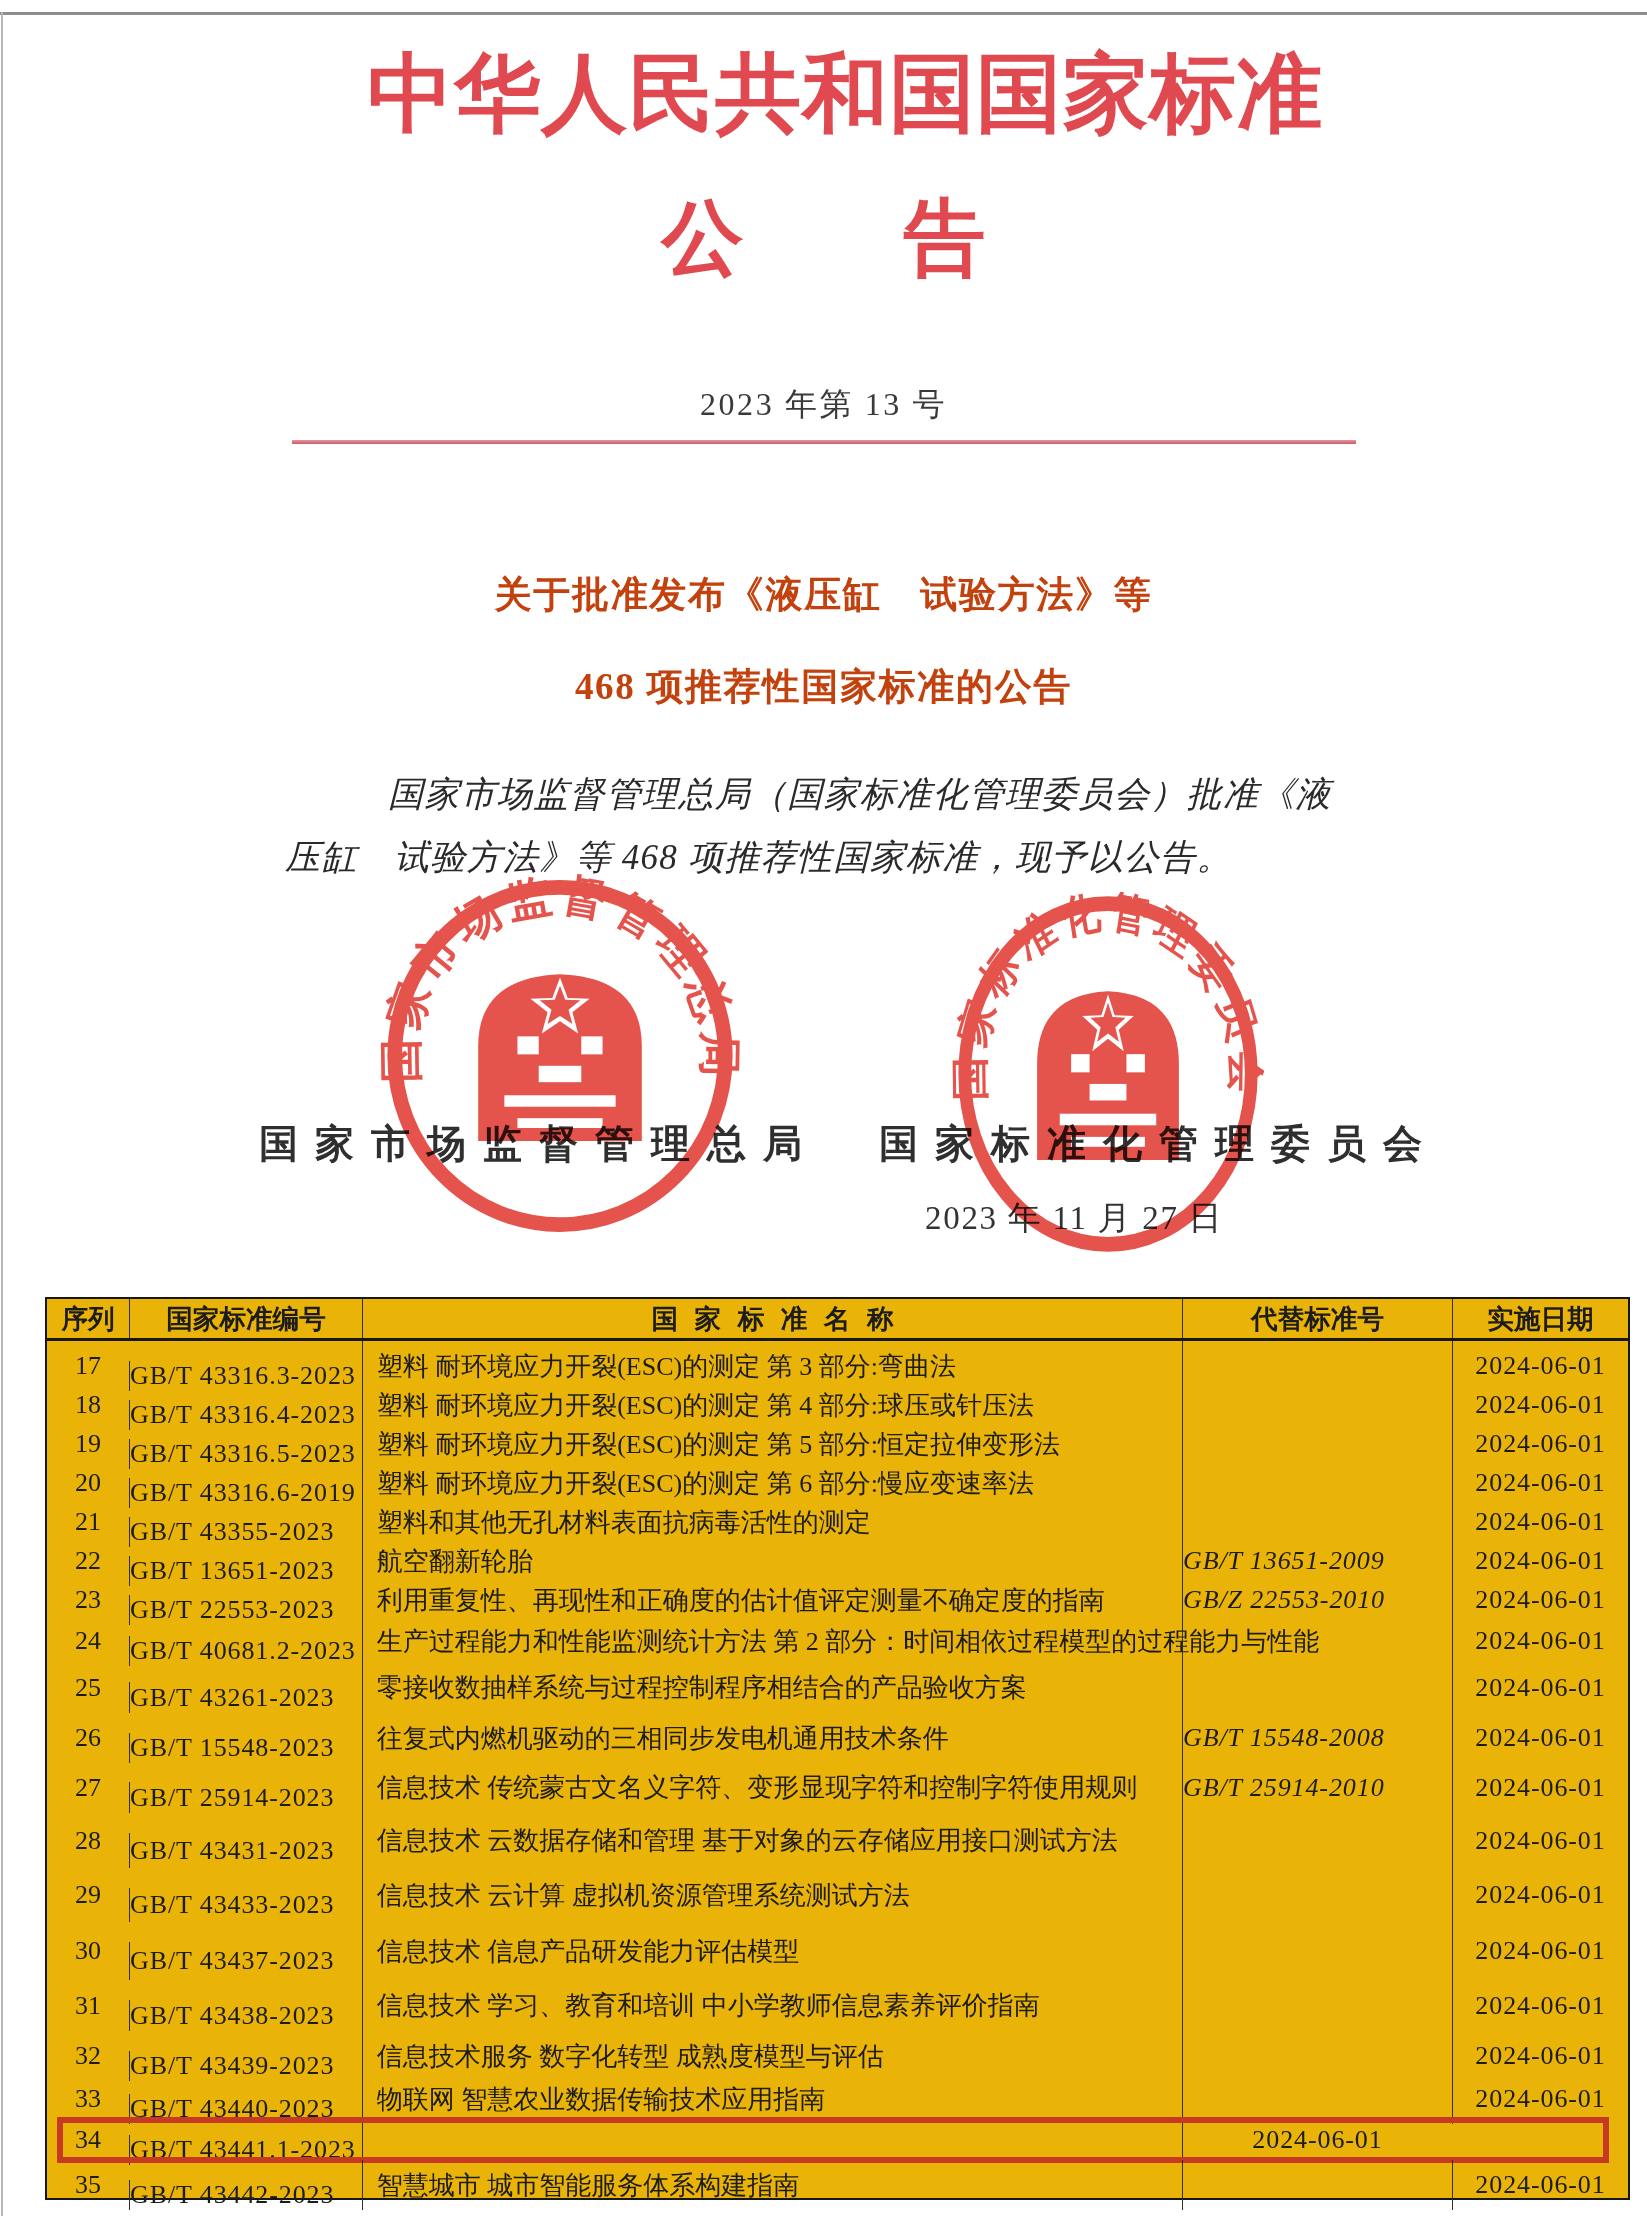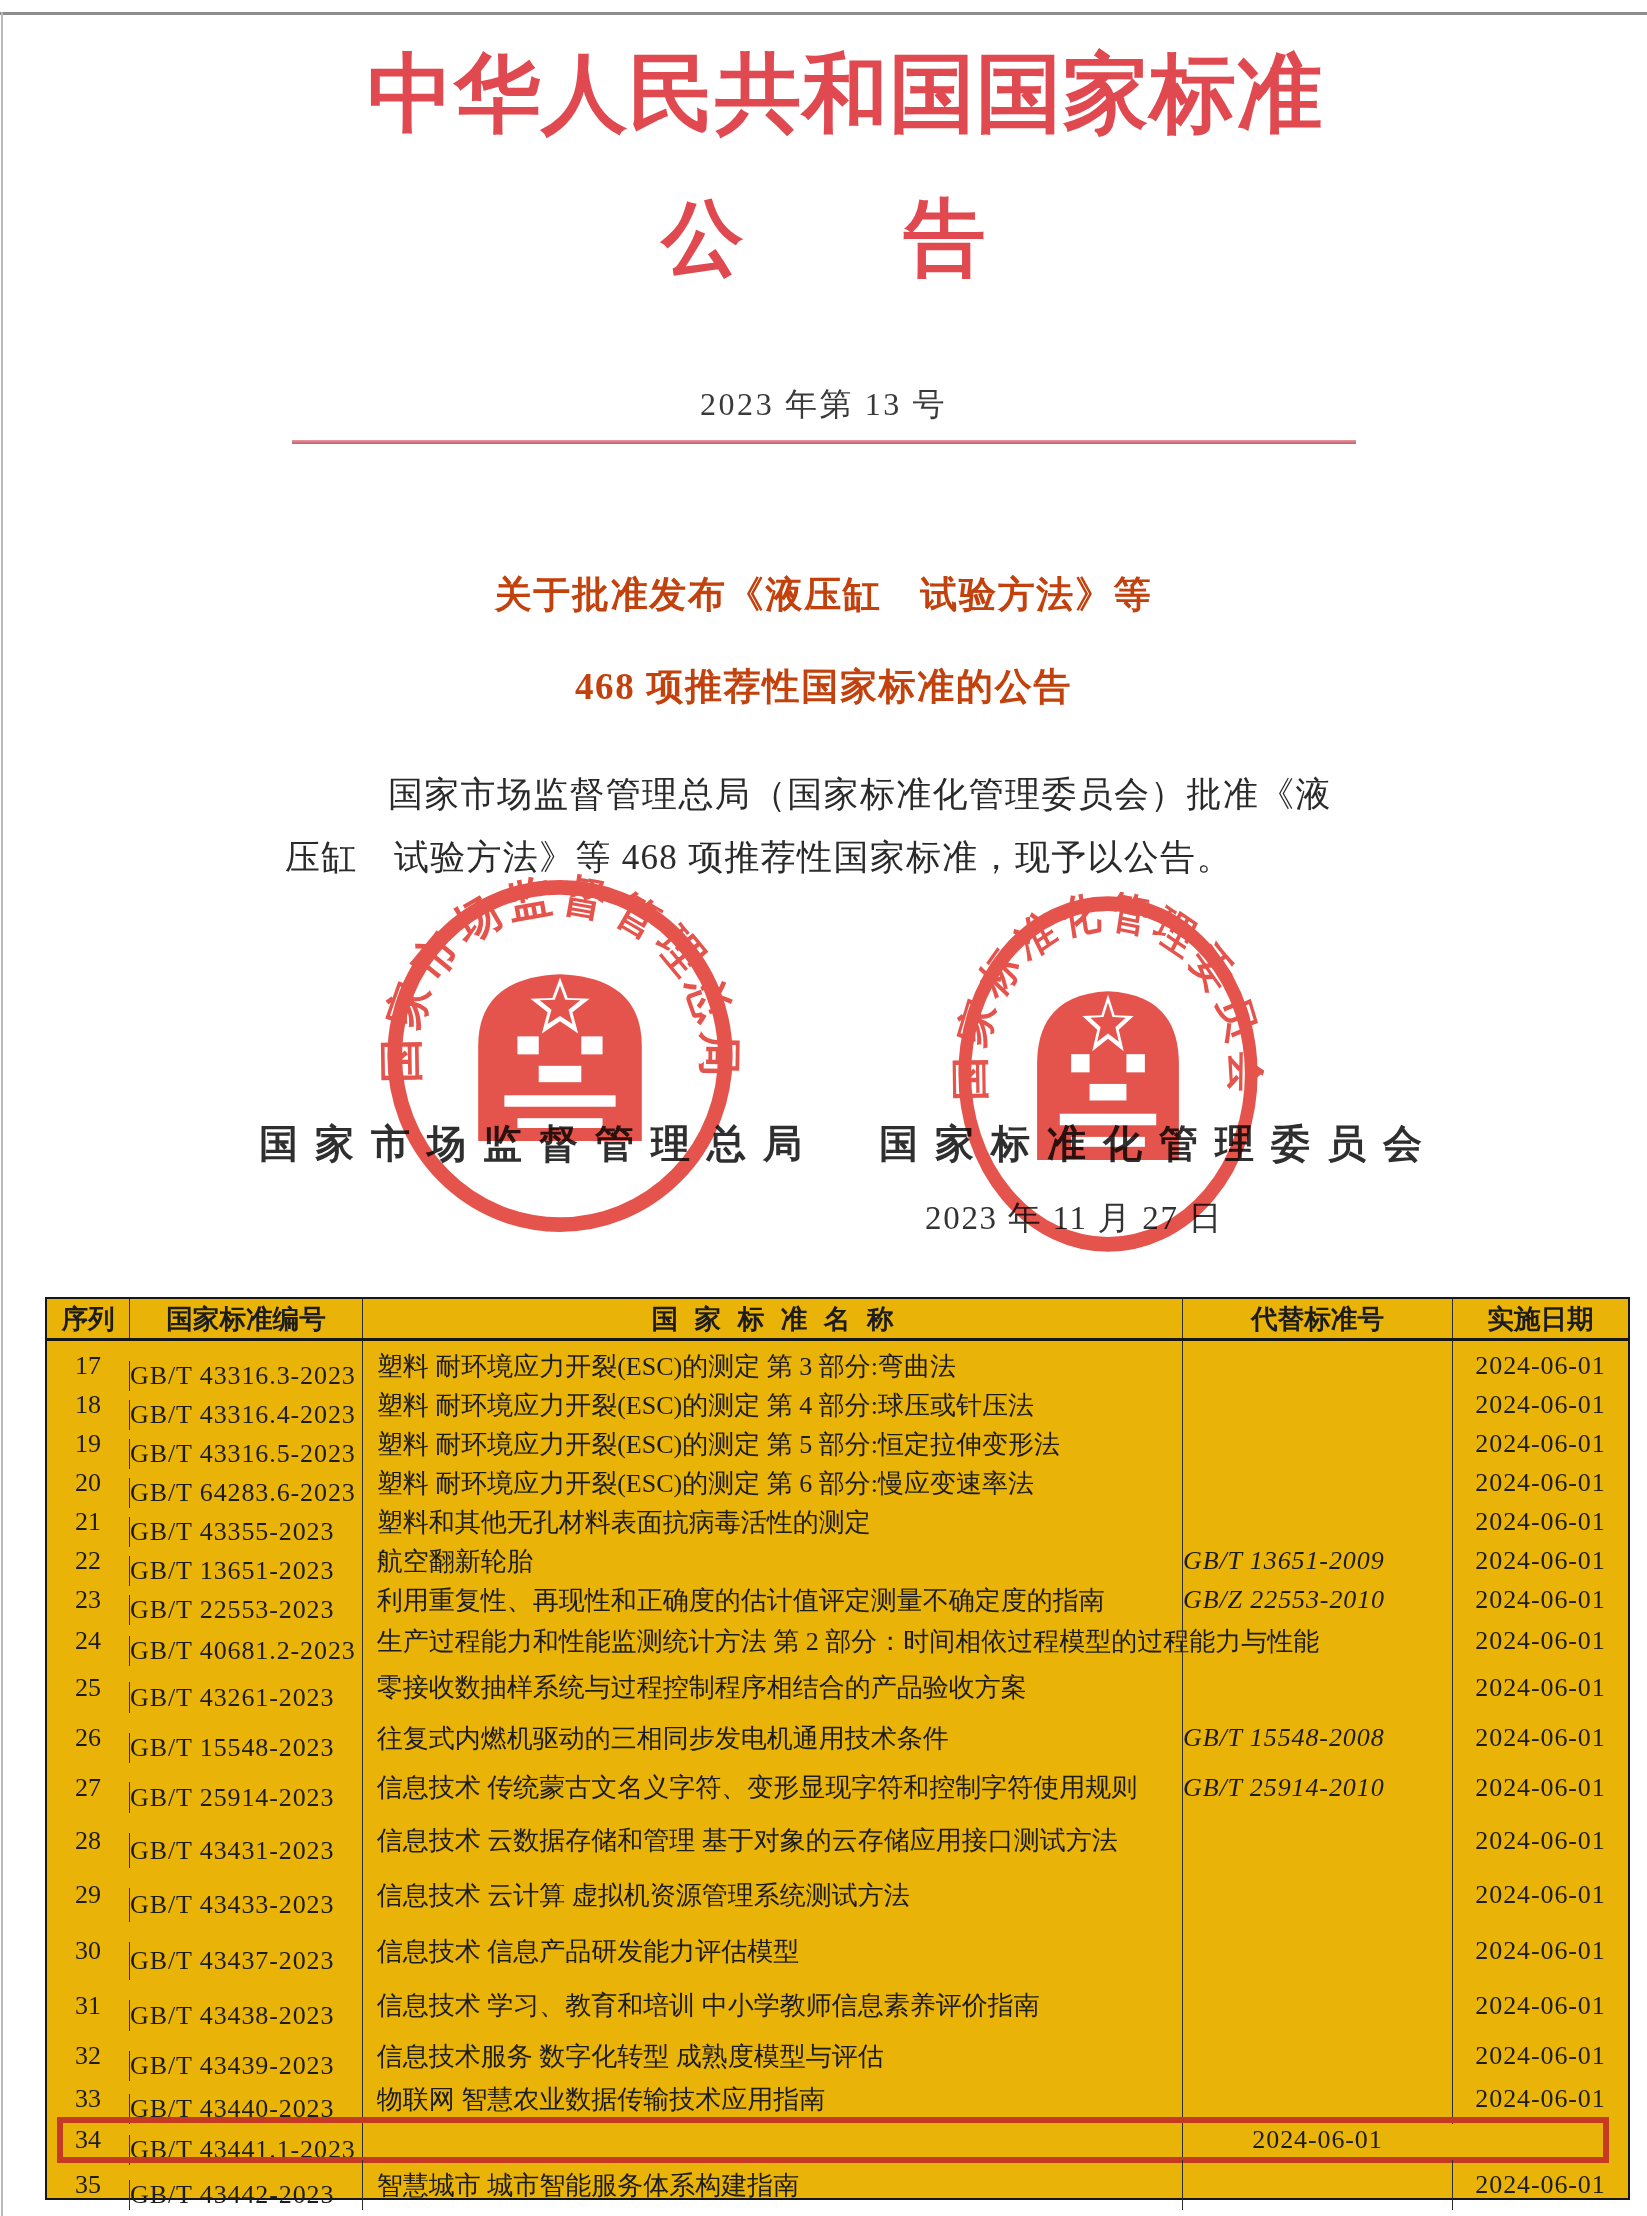--- a/index.html
+++ b/index.html
@@ -23,21 +23,21 @@
     font-size:82px;font-weight:bold;color:var(--title-red);
   }
   .issue-no{top:383px;font-size:32px;letter-spacing:2.6px;color:#3a3a3a;}
   .red-rule{top:440px;left:292px;width:1064px;height:4.3px;
     background:linear-gradient(#e49aa4,var(--rule-red) 55%,#c4606b);}
 
   .notice-line{font-size:37px;font-weight:bold;letter-spacing:1.7px;color:#c2410c;white-space:nowrap;}
   .notice-l1{top:570px;}
   .notice-l2{top:662px;}
 
-  .body-line{font-size:35px;letter-spacing:1.3px;color:#2a2a2a;white-space:nowrap;}
+  .body-line{font-size:35px;letter-spacing:1.3px;color:#2a2a2a;white-space:nowrap;font-style:italic;}
   .body-l1{top:771px;left:388px;}
   .body-l2{top:834px;left:285px;}
 
   .org-line{font-size:39px;font-weight:600;letter-spacing:17px;color:#2f2f2f;white-space:nowrap;}
   .org-left{top:1117px;left:259px;}
   .org-right{top:1117px;left:879px;}
   .sig-date{top:1196px;left:925px;font-size:33px;letter-spacing:1.7px;color:#333;white-space:nowrap;}
 
   .seal{mix-blend-mode:multiply;opacity:.88;}
   .seal-left{left:380px;top:868px;width:360px;height:376px;}
@@ -152,21 +152,21 @@
         </div>
         <div class="trow" style="height: 39px;">
           <div class="td c-seq">19</div>
           <div class="td c-code">GB/T 43316.5-2023</div>
           <div class="td c-name">塑料 耐环境应力开裂(ESC)的测定 第 5 部分:恒定拉伸变形法</div>
           <div class="td c-repl"></div>
           <div class="td c-date">2024-06-01</div>
         </div>
         <div class="trow" style="height: 39px;">
           <div class="td c-seq">20</div>
-          <div class="td c-code">GB/T 64283.6-2023</div>
+          <div class="td c-code">GB/T 43316.6-2019</div>
           <div class="td c-name">塑料 耐环境应力开裂(ESC)的测定 第 6 部分:慢应变速率法</div>
           <div class="td c-repl"></div>
           <div class="td c-date">2024-06-01</div>
         </div>
         <div class="trow" style="height: 39px;">
           <div class="td c-seq">21</div>
           <div class="td c-code">GB/T 43355-2023</div>
           <div class="td c-name">塑料和其他无孔材料表面抗病毒活性的测定</div>
           <div class="td c-repl"></div>
           <div class="td c-date">2024-06-01</div>

